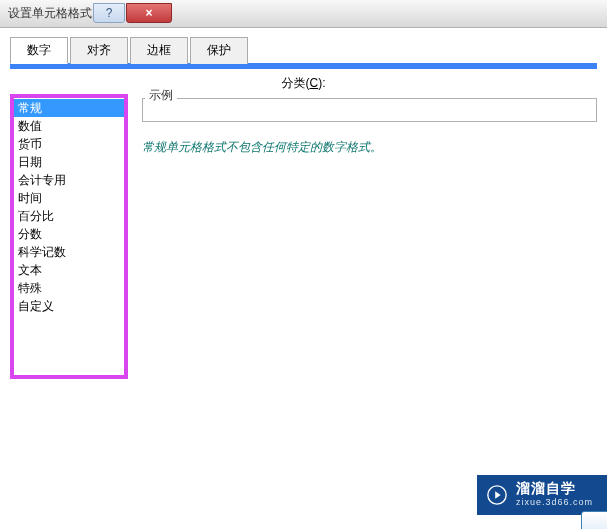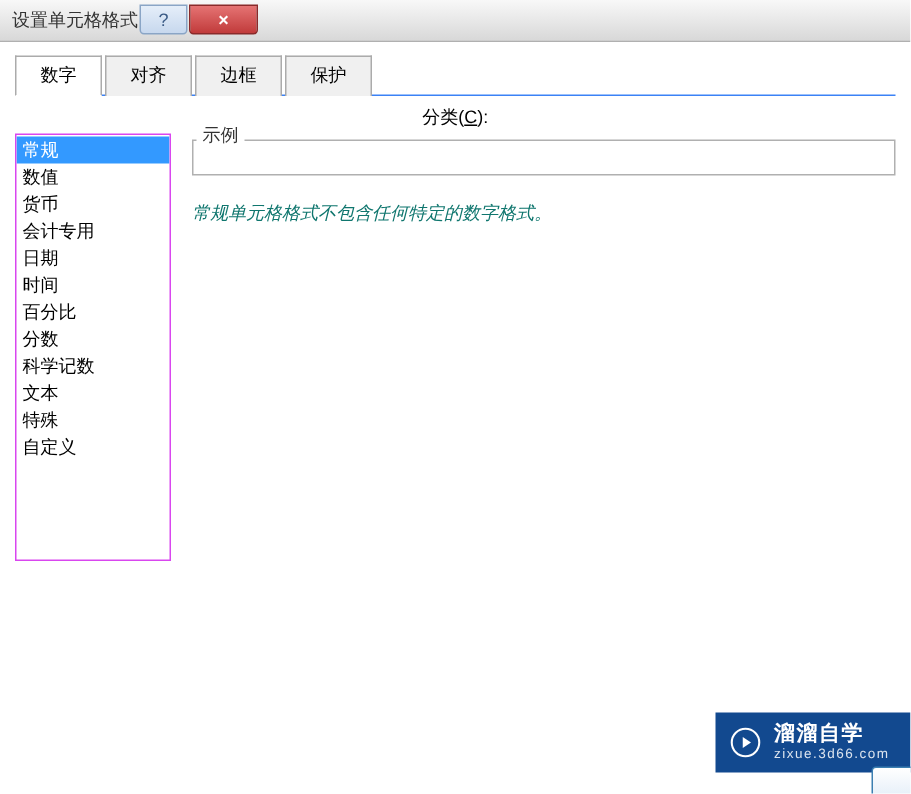--- a/index.html
+++ b/index.html
@@ -38,21 +38,21 @@
       margin-left: 1px;
       border-radius: 0 0 3px 3px;
     }
     .win-help { background: linear-gradient(#e5eef9,#c7d8ee); border:1px solid #8aa5c6; color:#3a5a85; }
     .win-close { background: linear-gradient(#e57373,#c13b3b); border:1px solid #8a2a2a; color:#fff; width:46px; font-weight:bold;}
     .content {
       padding: 8px 10px;
     }
     .tabs {
       display: flex;
-      border-bottom: 1px solid #3b82f6;
+      border-bottom: 6px solid #3b82f6;
       margin-bottom: 6px;
     }
     .tab {
       padding: 4px 16px;
       border: 1px solid #ababab;
       border-bottom: none;
       background: #f0f0f0;
       margin-right: 2px;
       position: relative;
       top: 1px;
@@ -65,23 +65,23 @@
     .category-label {
       margin: 4px 0 2px 0;
       text-align: center;
     }
     .category-label .underline { text-decoration: underline; }
     .main-area {
       display: flex;
       gap: 14px;
     }
     .listbox {
-      width: 104px;
+      width: 118px;
       height: 285px;
-      border: 1px solid #d946ef;
+      border: 4px solid #d946ef;
       background: #fff;
       overflow-y: scroll;
       padding: 1px 0;
     }
     .listbox::-webkit-scrollbar { width: 16px; }
     .listbox::-webkit-scrollbar-track { background: #f0f0f0; border-left:1px solid #ddd; }
     .listbox::-webkit-scrollbar-thumb { background: #cdcdcd; border:1px solid #aaa; border-radius:2px; }
     .list-item {
       padding: 1px 4px;
       cursor: pointer;
@@ -163,22 +163,22 @@
 
   <div class="category-label">
     <span>分类(</span><span class="underline">C</span><span>):</span>
   </div>
 
   <div class="main-area">
     <div class="listbox">
       <div class="list-item selected">常规</div>
       <div class="list-item">数值</div>
       <div class="list-item">货币</div>
+      <div class="list-item">日期</div>
       <div class="list-item">会计专用</div>
-      <div class="list-item">日期</div>
       <div class="list-item">时间</div>
       <div class="list-item">百分比</div>
       <div class="list-item">分数</div>
       <div class="list-item">科学记数</div>
       <div class="list-item">文本</div>
       <div class="list-item">特殊</div>
       <div class="list-item">自定义</div>
     </div>
 
     <div class="right-panel">

